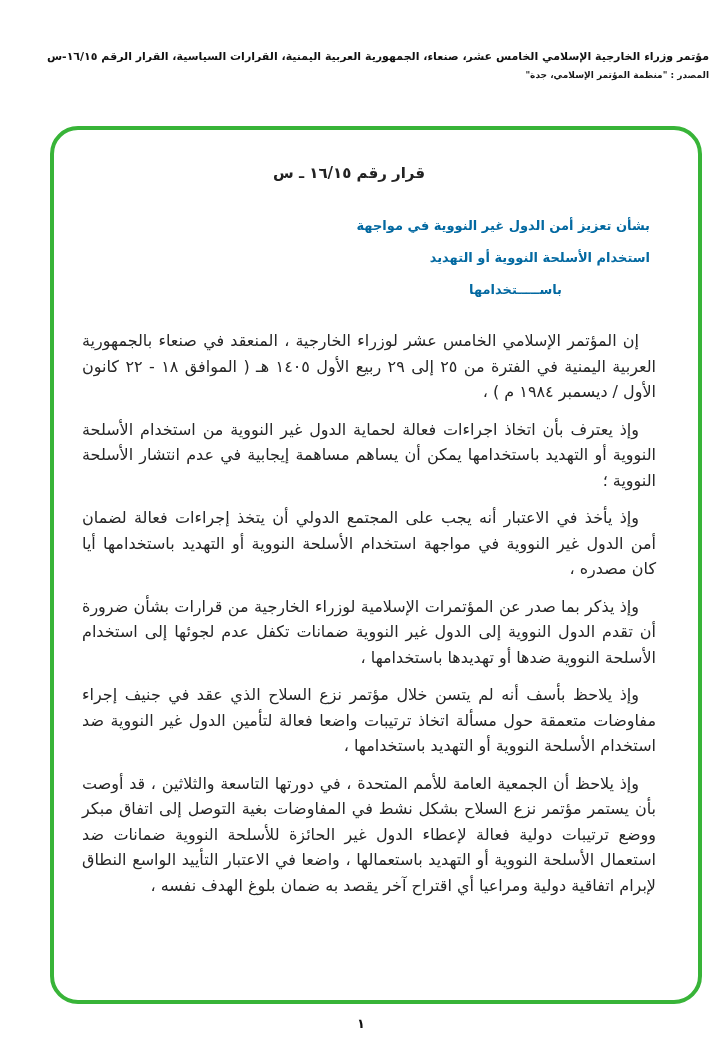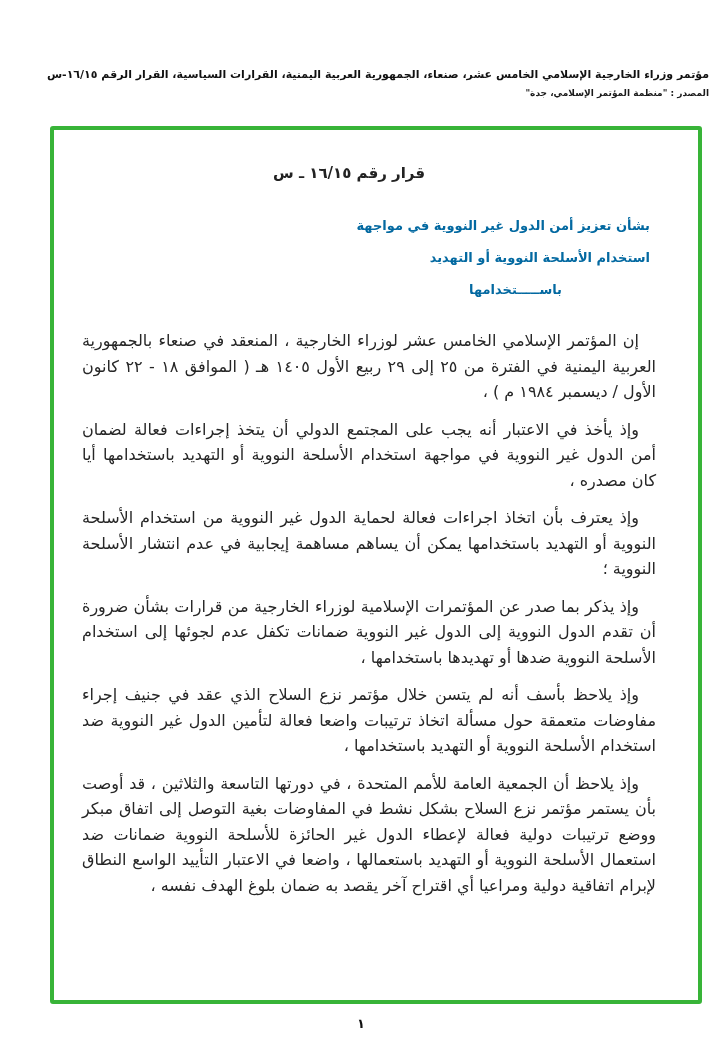--- a/index.html
+++ b/index.html
@@ -20,34 +20,33 @@
   .hdr {
     position: absolute;
     top: 50px; right: 13px; left: 13px;
     text-align: right;
   }
   .hdr-line1 {
     font-size: 11px;
     font-weight: bold;
     white-space: nowrap;
     color: #111111;
-    margin-top: 18px;
   }
   .hdr-line2 {
     font-size: 9px;
     font-weight: bold;
     margin-top: 7px;
     color: #1a1a1a;
   }
   .frame {
     position: absolute;
     top: 126px; left: 50px;
     width: 652px; height: 878px;
     border: 4px solid #38b438;
-    border-radius: 3px;
+    border-radius: 28px;
     padding: 28px 42px 14px 28px;
     overflow: hidden;
     background: #ffffff;
   }
   .res-number {
     text-align: center;
     font-size: 15px;
     font-weight: bold;
     margin: 6px 40px 28px 0;
     color: #222222;
@@ -92,22 +91,22 @@
     <div class="res-number">قرار رقم ١٦/١٥ ـ س</div>
 
     <div class="res-title">
       <div class="t1">بشأن تعزيز أمن الدول غير النووية في مواجهة</div>
       <div class="t2">استخدام الأسلحة النووية أو التهديد</div>
       <div class="t3">باســـــتخدامها</div>
     </div>
 
     <div class="doc-body">
       <p>إن المؤتمر الإسلامي الخامس عشر لوزراء الخارجية ، المنعقد في صنعاء بالجمهورية العربية اليمنية في الفترة من ٢٥ إلى ٢٩ ربيع الأول ١٤٠٥ هـ ( الموافق ١٨ - ٢٢ كانون الأول / ديسمبر ١٩٨٤ م ) ،</p>
+      <p>وإذ يعترف بأن اتخاذ اجراءات فعالة لحماية الدول غير النووية من استخدام الأسلحة النووية أو التهديد باستخدامها يمكن أن يساهم مساهمة إيجابية في عدم انتشار الأسلحة النووية ؛</p>
       <p>وإذ يأخذ في الاعتبار أنه يجب على المجتمع الدولي أن يتخذ إجراءات فعالة لضمان أمن الدول غير النووية في مواجهة استخدام الأسلحة النووية أو التهديد باستخدامها أيا كان مصدره ،</p>
-      <p>وإذ يعترف بأن اتخاذ اجراءات فعالة لحماية الدول غير النووية من استخدام الأسلحة النووية أو التهديد باستخدامها يمكن أن يساهم مساهمة إيجابية في عدم انتشار الأسلحة النووية ؛</p>
       <p>وإذ يذكر بما صدر عن المؤتمرات الإسلامية لوزراء الخارجية من قرارات بشأن ضرورة أن تقدم الدول النووية إلى الدول غير النووية ضمانات تكفل عدم لجوئها إلى استخدام الأسلحة النووية ضدها أو تهديدها باستخدامها ،</p>
       <p>وإذ يلاحظ بأسف أنه لم يتسن خلال مؤتمر نزع السلاح الذي عقد في جنيف إجراء مفاوضات متعمقة حول مسألة اتخاذ ترتيبات واضعا فعالة لتأمين الدول غير النووية ضد استخدام الأسلحة النووية أو التهديد باستخدامها ،</p>
       <p>وإذ يلاحظ أن الجمعية العامة للأمم المتحدة ، في دورتها التاسعة والثلاثين ، قد أوصت بأن يستمر مؤتمر نزع السلاح بشكل نشط في المفاوضات بغية التوصل إلى اتفاق مبكر ووضع ترتيبات دولية فعالة لإعطاء الدول غير الحائزة للأسلحة النووية ضمانات ضد استعمال الأسلحة النووية أو التهديد باستعمالها ، واضعا في الاعتبار التأييد الواسع النطاق لإبرام اتفاقية دولية ومراعيا أي اقتراح آخر يقصد به ضمان بلوغ الهدف نفسه ،</p>
     </div>
 
   </div>
 
   <div class="pagenum">١</div>
 
 </div>

